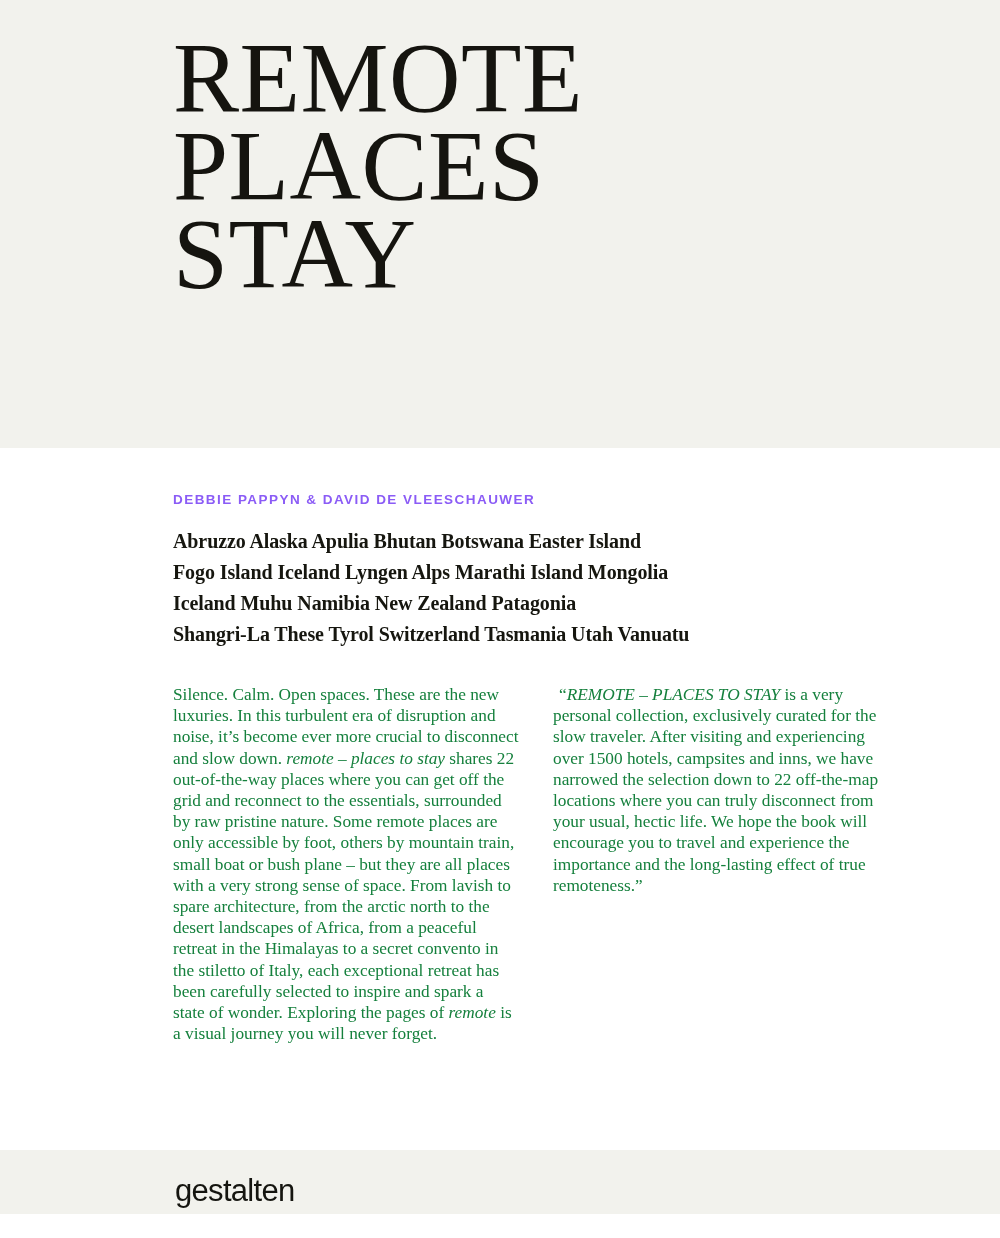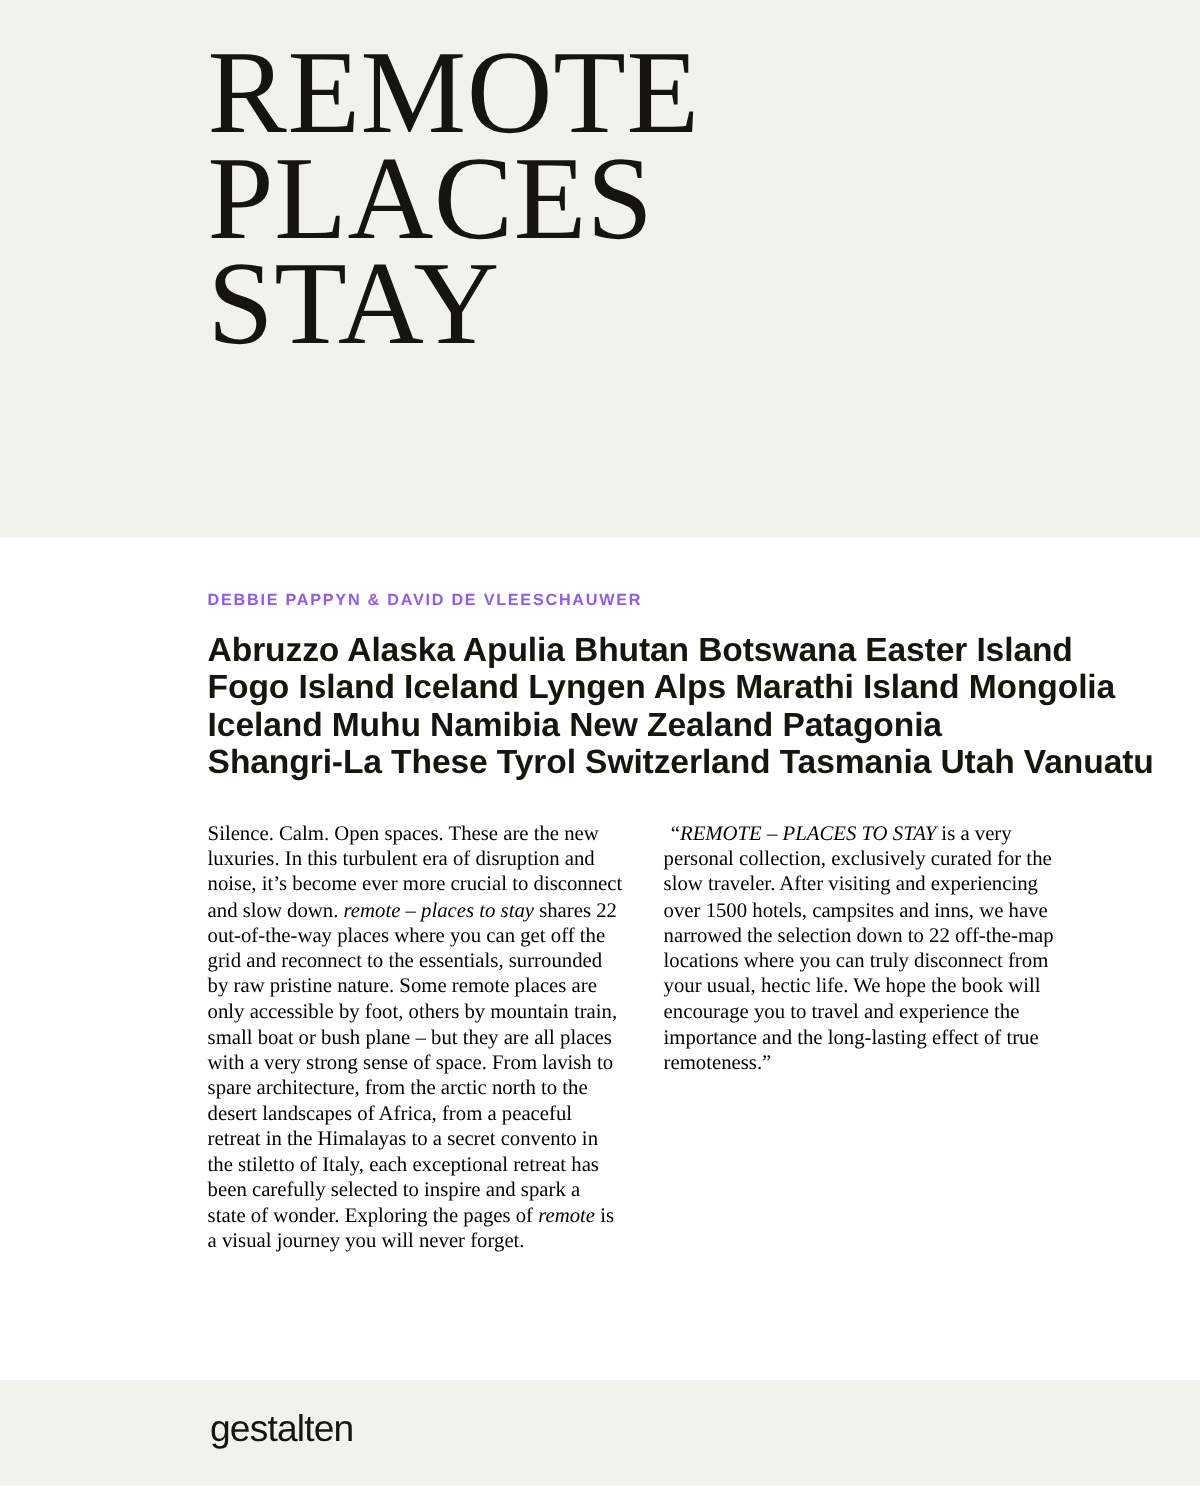--- a/index.html
+++ b/index.html
@@ -71,23 +71,23 @@
     letter-spacing: 1.45px;
     color: #8b5cf6;
     white-space: nowrap;
   }
 
   .destinations {
     position: absolute;
     left: 173px;
     top: 78px;
     width: 760px;
-    font-family: Liberation Sans, sans-serif;
+    font-family: Liberation Serif, serif;
     font-weight: 700;
-    font-size: 28px;
+    font-size: 20px;
     line-height: 31px;
     letter-spacing: -0.1px;
     color: #16160f;
   }
   .destinations .dl {
     display: block;
     white-space: nowrap;
   }
 
   .columns {
@@ -96,38 +96,38 @@
     top: 236px;
     width: 762px;
   }
 
   .col {
     position: absolute;
     top: 0;
     font-family: "Liberation Serif", "DejaVu Serif", serif;
     font-size: 17.3px;
     line-height: 21.2px;
-    color: #000000;
+    color: #15803d;
     text-align: left;
   }
   .col-left  { left: 0px;   width: 346px; }
   .col-right { left: 380px; width: 346px; }
 
   .col p { margin: 0; }
   .col i, .col em { font-style: italic; }
 
   .quote-open { margin-left: 6px; }
 
   
   .footer-band {
     position: absolute;
     left: 0;
     top: 1150px;
     width: 1000px;
-    height: 88px;
+    height: 64px;
     background: #f2f2ed;
   }
 
   .logo {
     position: absolute;
     left: 175px;
     top: 22px;
     font-family: "Liberation Sans", "DejaVu Sans", sans-serif;
     font-weight: 500;
     font-size: 31px;

